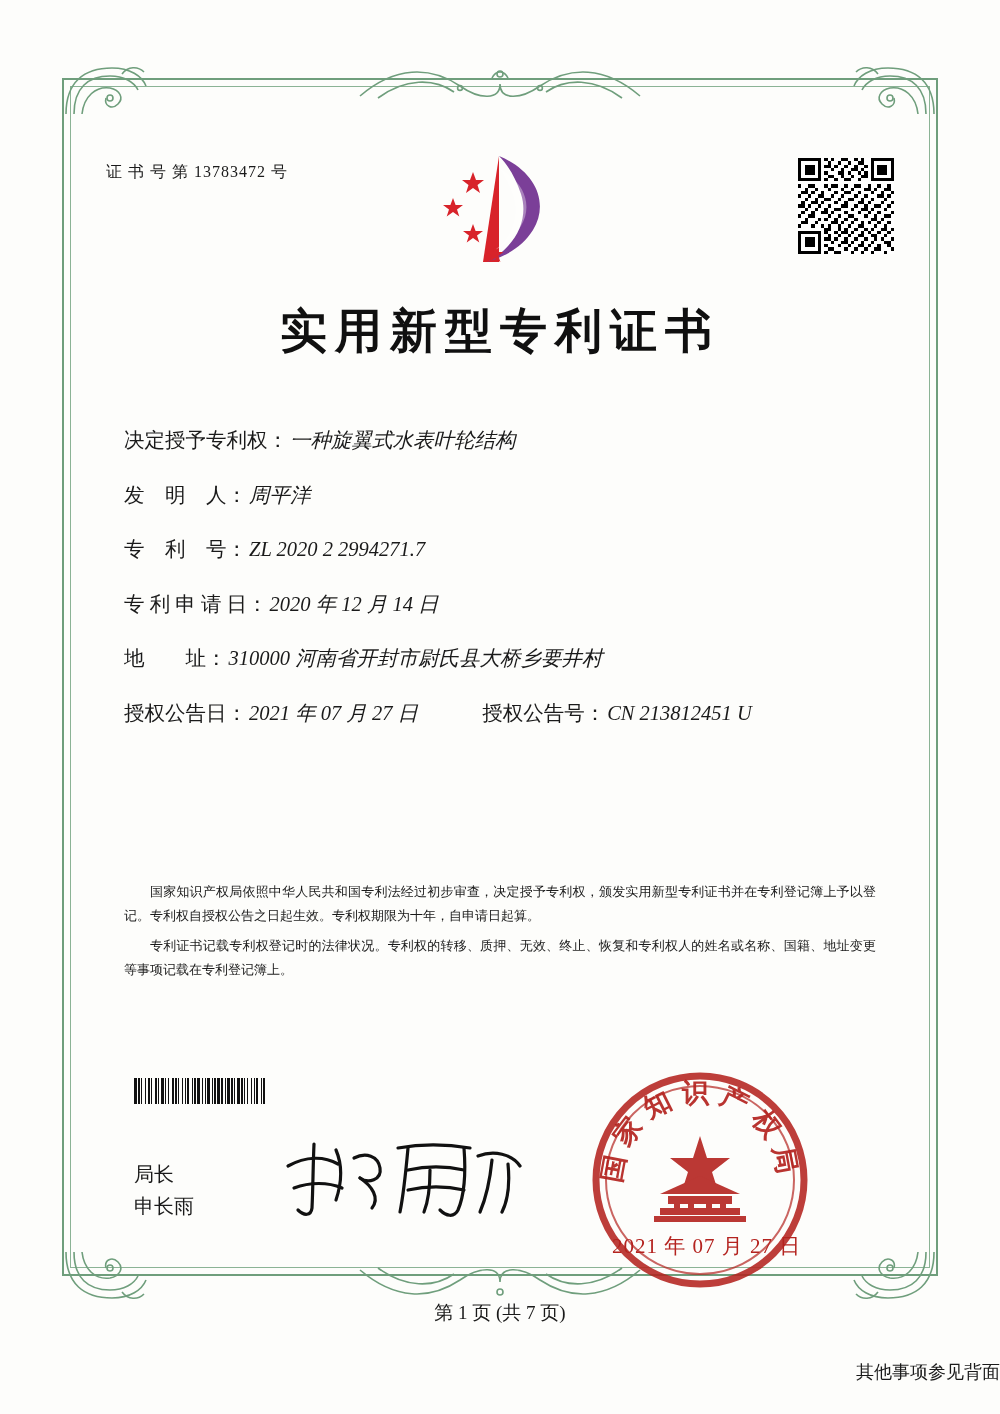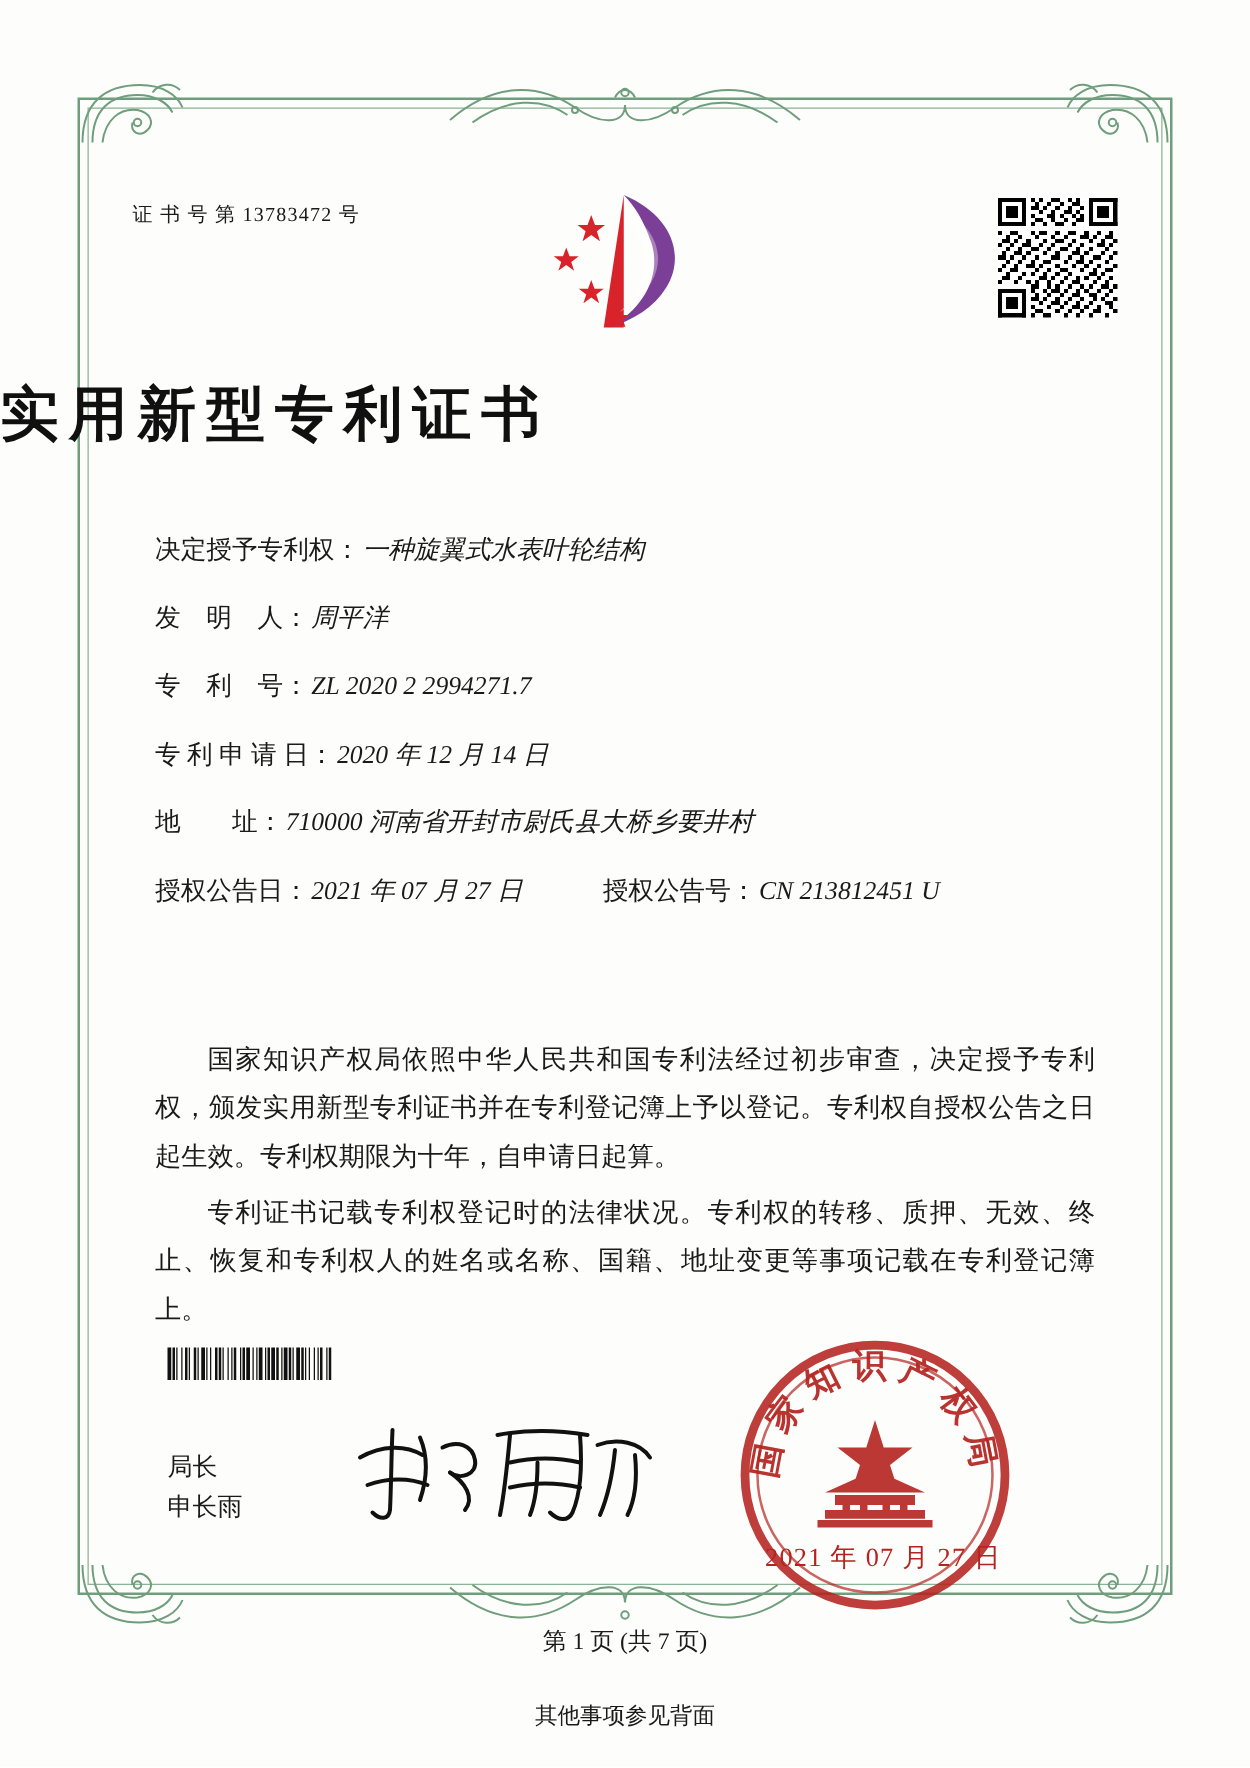--- a/index.html
+++ b/index.html
@@ -94,21 +94,21 @@
     width: 96px;
     height: 96px;
   }
 
   
   .doc-title {
     position: absolute;
     left: 0;
     right: 0;
     top: 300px;
-    text-align: left;
+    text-align: center;
     font-family: "DejaVu Serif", "Liberation Serif", serif;
     font-weight: bold;
     font-size: 47px;
     letter-spacing: 8px;
     color: #101010;
   }
 
   
   .fields {
     position: absolute;
@@ -133,23 +133,23 @@
   }
   .field-row.dual .sub-label {
     margin-left: 64px;
     white-space: pre;
   }
 
   
   .paras {
     position: absolute;
     left: 124px;
-    top: 828px;
+    top: 880px;
     width: 752px;
-    font-size: 21px;
+    font-size: 13px;
     line-height: 1.85;
     text-align: justify;
   }
   .paras p {
     margin: 0 0 6px 0;
     text-indent: 2em;
   }
 
   
   .barcode {
@@ -208,21 +208,21 @@
     right: 0;
     top: 1300px;
     text-align: center;
     font-size: 19px;
   }
   .back-note {
     position: absolute;
     left: 0;
     right: 0;
     top: 1360px;
-    text-align: center;
+    text-align: right;
     font-size: 18px;
   }
 </style>
 </head>
 <body>
 
 <div id="page">
 
   <div class="border-outer"></div>
   <div class="border-inner"></div>
@@ -532,21 +532,21 @@
     <div class="field-row">
       <span class="field-label">专    利    号：</span>
       <span class="field-value">ZL 2020 2 2994271.7</span>
     </div>
     <div class="field-row">
       <span class="field-label">专 利 申 请 日：</span>
       <span class="field-value">2020 年 12 月 14 日</span>
     </div>
     <div class="field-row">
       <span class="field-label">地        址：</span>
-      <span class="field-value">710000 河南省开封市尉氏县大桥乡要井村</span>
+      <span class="field-value">310000 河南省开封市尉氏县大桥乡要井村</span>
     </div>
     <div class="field-row dual">
       <span class="field-label">授权公告日：</span>
       <span class="field-value">2021 年 07 月 27 日</span>
       <span class="sub-label">授权公告号：</span>
       <span class="field-value">CN 213812451 U</span>
     </div>
   </div>
 
   <div class="paras">

